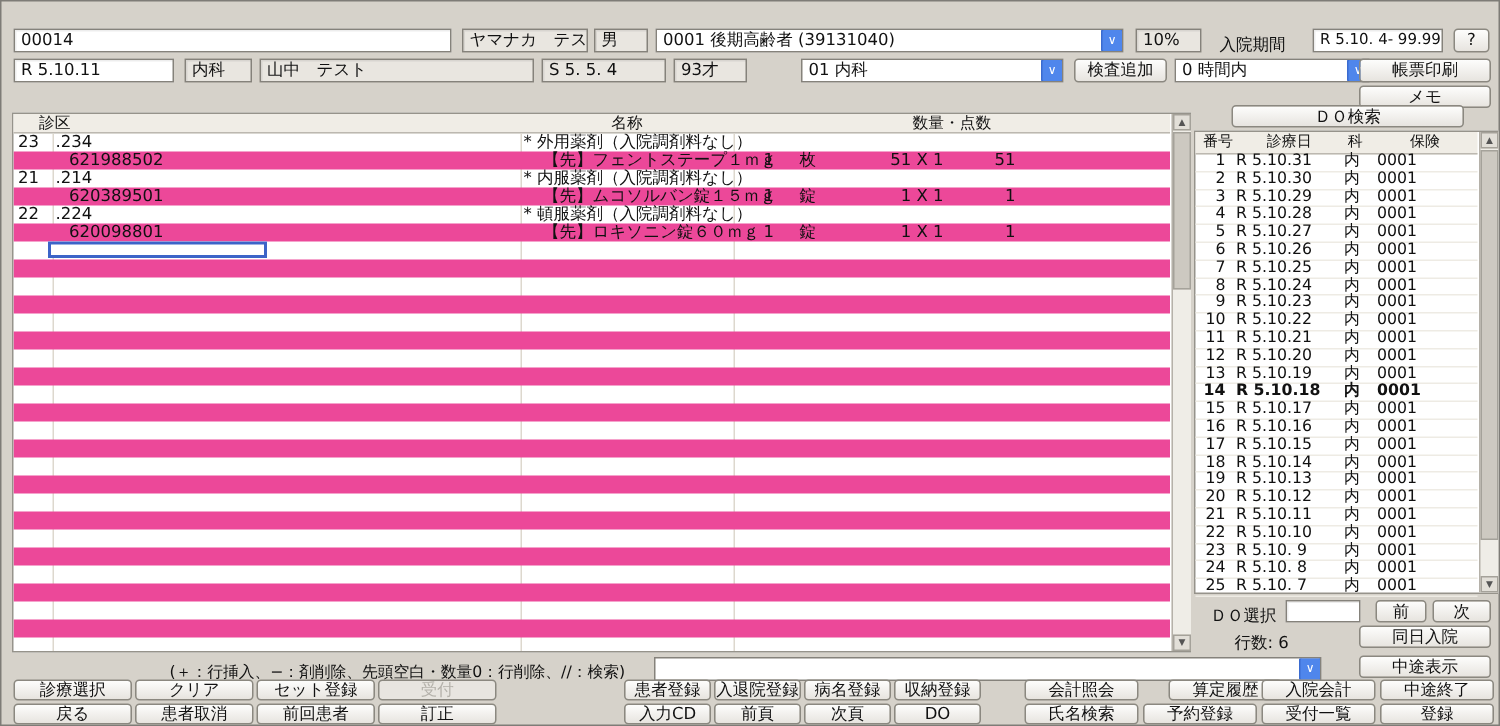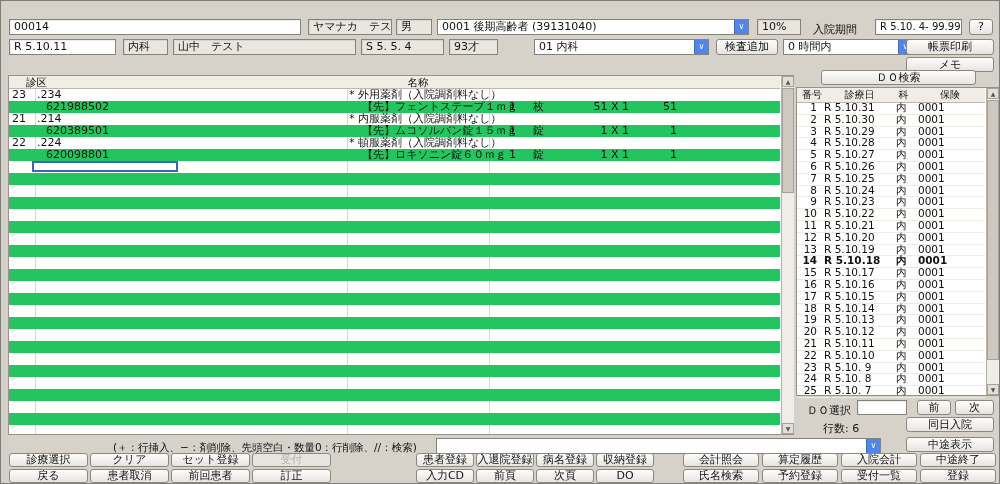--- a/index.html
+++ b/index.html
@@ -11,21 +11,21 @@
   .lbl{position:absolute;white-space:nowrap;}
   .btn{position:absolute;box-sizing:border-box;height:16px;background:linear-gradient(#fdfdfc,#e7e4df);border:1px solid #8b8880;border-radius:3px;text-align:center;line-height:14px;cursor:default;white-space:nowrap;overflow:hidden;}
   .combo{position:absolute;box-sizing:border-box;height:16px;border:1px solid #85827b;background:#fff;line-height:14px;padding:0 18px 0 4px;white-space:nowrap;overflow:hidden;}
   .combo-arrow{position:absolute;right:-1px;top:-1px;width:15px;height:16px;background:#4f86ec;border:1px solid #3a6bd0;border-radius:2px;color:#fff;text-align:center;font-size:8px;line-height:14px;box-sizing:border-box;}
   
   #entry-table{position:absolute;left:7px;top:74px;width:786px;height:360px;background:#fff;border:1px solid #96938b;box-sizing:border-box;}
   #table-head{position:absolute;left:0;top:0;width:771px;height:12px;background:#f0ede6;border-bottom:1px solid #bcb8b0;font-size:10.5px;line-height:12px;}
   #table-head span{position:absolute;text-align:center;}
   #table-body{position:absolute;left:0;top:13px;width:771px;height:345px;overflow:hidden;}
   .t-row{position:absolute;left:0;width:771px;height:12px;line-height:12px;font-size:11px;}
-  .t-row.stripe{background:#22c55e;}
+  .t-row.stripe{background:#ec4899;}
   .cell{position:absolute;white-space:nowrap;top:0;}
   .c-sinku{left:3px;}
   .c-code{left:28px;} .c-code.ind{left:37px;}
   .c-name{left:340px;} .c-name.ind{left:353px;}
   .c-qty{left:483px;width:24px;text-align:right;}
   .c-unit{left:524px;}
   .c-times{left:540px;width:80px;text-align:right;}
   .c-total{left:630px;width:38px;text-align:right;}
   .vline{position:absolute;top:0;height:100%;border-left:1px solid #ddd8ce;}
   .entry-input{position:absolute;left:23px;top:0;width:146px;height:11px;border:2px solid #3c64c8;background:#fff;padding:0;margin:0;box-sizing:border-box;font-size:10px;outline:none;}
@@ -74,20 +74,21 @@
     <span>0 時間内</span>
     <span class="combo-arrow">∨</span>
   </div>
   <div class="btn" style="left:905px;top:38px;width:88px;">帳票印刷</div>
   <div class="btn" style="left:905px;top:56px;width:88px;height:15px;line-height:13px;">メモ</div>
 
   <div id="entry-table">
     <div id="table-head">
       <span style="left:0;width:55px;">診区</span>
       <span style="left:338px;width:142px;">名称</span>
+      <span style="left:480px;width:291px;">数量・点数</span>
     </div>
     <div id="table-body">
       <div class="vline" style="left:26px;"></div>
       <div class="vline" style="left:338px;"></div>
       <div class="vline" style="left:480px;"></div>
     <div class="t-row" style="top: 0px;">
           <span class="cell c-sinku">23</span>
           <span class="cell c-code">.234</span>
           <span class="cell c-name">* 外用薬剤（入院調剤料なし）</span>
         </div>
@@ -351,21 +352,21 @@
       <div class="fbtn" style="left: 251px; top: 467.5px; width: 79px;">訂正</div>
       <div class="fbtn" style="left: 415px; top: 452px; width: 58px;">患者登録</div>
       <div class="fbtn" style="left: 475px; top: 452px; width: 58px;">入退院登録</div>
       <div class="fbtn" style="left: 535px; top: 452px; width: 58px;">病名登録</div>
       <div class="fbtn" style="left: 595px; top: 452px; width: 58px;">収納登録</div>
       <div class="fbtn" style="left: 415px; top: 467.5px; width: 58px;">入力CD</div>
       <div class="fbtn" style="left: 475px; top: 467.5px; width: 58px;">前頁</div>
       <div class="fbtn" style="left: 535px; top: 467.5px; width: 58px;">次頁</div>
       <div class="fbtn" style="left: 595px; top: 467.5px; width: 58px;">DO</div>
       <div class="fbtn" style="left: 682px; top: 452px; width: 76px;">会計照会</div>
-      <div class="fbtn" style="left: 761px; top: 452px; width: 76px;">算定履歴</div>
+      <div class="fbtn" style="left: 778px; top: 452px; width: 76px;">算定履歴</div>
       <div class="fbtn" style="left: 840px; top: 452px; width: 76px;">入院会計</div>
       <div class="fbtn" style="left: 919px; top: 452px; width: 76px;">中途終了</div>
       <div class="fbtn" style="left: 682px; top: 467.5px; width: 76px;">氏名検索</div>
       <div class="fbtn" style="left: 761px; top: 467.5px; width: 76px;">予約登録</div>
       <div class="fbtn" style="left: 840px; top: 467.5px; width: 76px;">受付一覧</div>
       <div class="fbtn" style="left: 919px; top: 467.5px; width: 76px;">登録</div>
     </div>
 </div>
 
 </body></html>

